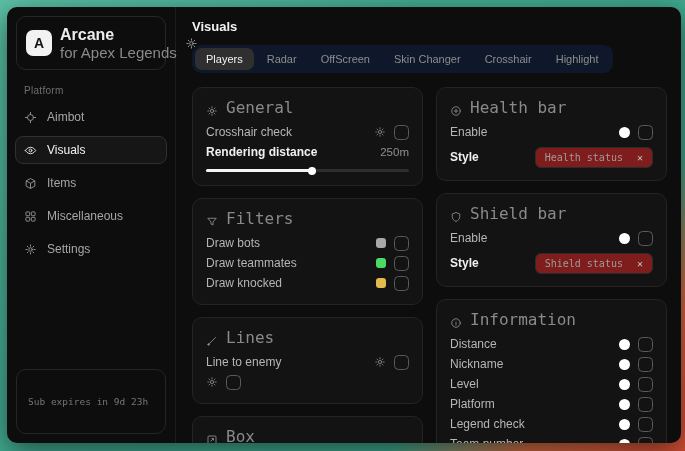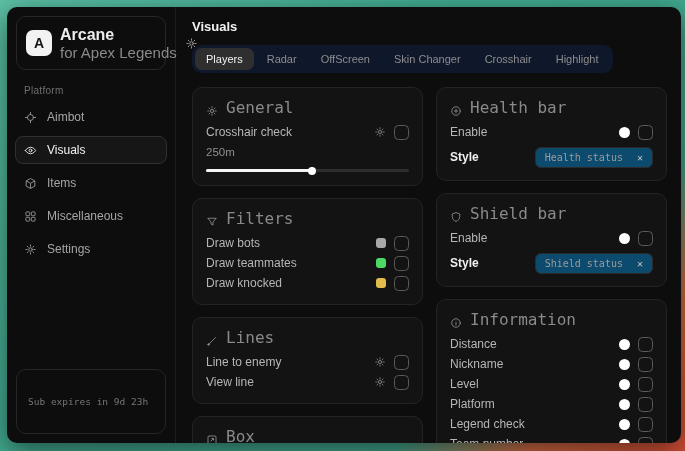--- a/index.html
+++ b/index.html
@@ -48,21 +48,21 @@
   .chk{width:13px;height:13px;border:1.5px solid #5a5a5a;border-radius:4.5px;flex:none;}
   .sw{width:10px;height:10px;border-radius:3px;flex:none;}
   .sw.round{border-radius:50%;width:11px;height:11px;}
   .rowgear{color:#828282;display:flex;}
   .slider{margin:7px 0 2px;height:3px;background:#2d2d2d;border-radius:2px;position:relative;}
   .slider .fill{position:absolute;left:0;top:0;bottom:0;background:#f5f5f5;border-radius:2px;}
   .slider .knob{position:absolute;top:-2.5px;width:8px;height:8px;border-radius:50%;
     background:#ffffff;transform:translateX(-4px);}
   .val{color:#8f8f8f;font-size:11.5px;}
   .tagrow{min-height:24px;margin-top:3px;}
-  .tag{display:flex;align-items:center;background:#0c4a6e;border:1px solid #2b2b2b;border-radius:6px;
+  .tag{display:flex;align-items:center;background:#7f1d1d;border:1px solid #2b2b2b;border-radius:6px;
     padding:4px 9px;font-family:"DejaVu Sans Mono",monospace;font-size:10px;color:#9c9c9c;gap:14px;}
   .tag .x{color:#c2c2c2;font-size:10px;}
   svg{display:block;}
 </style>
 </head>
 <body>
 
 <div class="stage">
 <div class="window">
 
@@ -170,20 +170,21 @@
               <span class="rowgear">
                 <svg width="12" height="12" viewBox="0 0 24 24" fill="none" stroke="currentColor" stroke-width="1.8" stroke-linecap="round">
                   <circle cx="12" cy="12" r="3.2"></circle>
                       <path d="M12 3.5V6M12 18v2.5M3.5 12H6M18 12h2.5M6 6l1.8 1.8M16.2 16.2L18 18M18 6l-1.8 1.8M6 18l1.8-1.8"></path>
                 </svg>
                   </span>
               <span class="chk"></span>
             </span>
           </div>
           <div class="row">
+            <span class="lbl strong">Rendering distance</span>
             <span class="val">250m</span>
           </div>
           <div class="slider">
             <div class="fill" style="width: 52%;"></div>
             <div class="knob" style="left: 52%;"></div>
           </div>
         </div>
 
         <div class="card">
           <div class="card-h">
@@ -233,21 +234,20 @@
               <span class="rowgear">
                 <svg width="12" height="12" viewBox="0 0 24 24" fill="none" stroke="currentColor" stroke-width="1.8" stroke-linecap="round">
                   <circle cx="12" cy="12" r="3.2"></circle>
                       <path d="M12 3.5V6M12 18v2.5M3.5 12H6M18 12h2.5M6 6l1.8 1.8M16.2 16.2L18 18M18 6l-1.8 1.8M6 18l1.8-1.8"></path>
                 </svg>
                   </span>
               <span class="chk"></span>
             </span>
           </div>
           <div class="row">
-            <span class="lbl">View line</span>
             <span class="ctrl">
               <span class="rowgear">
                 <svg width="12" height="12" viewBox="0 0 24 24" fill="none" stroke="currentColor" stroke-width="1.8" stroke-linecap="round">
                   <circle cx="12" cy="12" r="3.2"></circle>
                       <path d="M12 3.5V6M12 18v2.5M3.5 12H6M18 12h2.5M6 6l1.8 1.8M16.2 16.2L18 18M18 6l-1.8 1.8M6 18l1.8-1.8"></path>
                 </svg>
                   </span>
               <span class="chk"></span>
             </span>
           </div>

